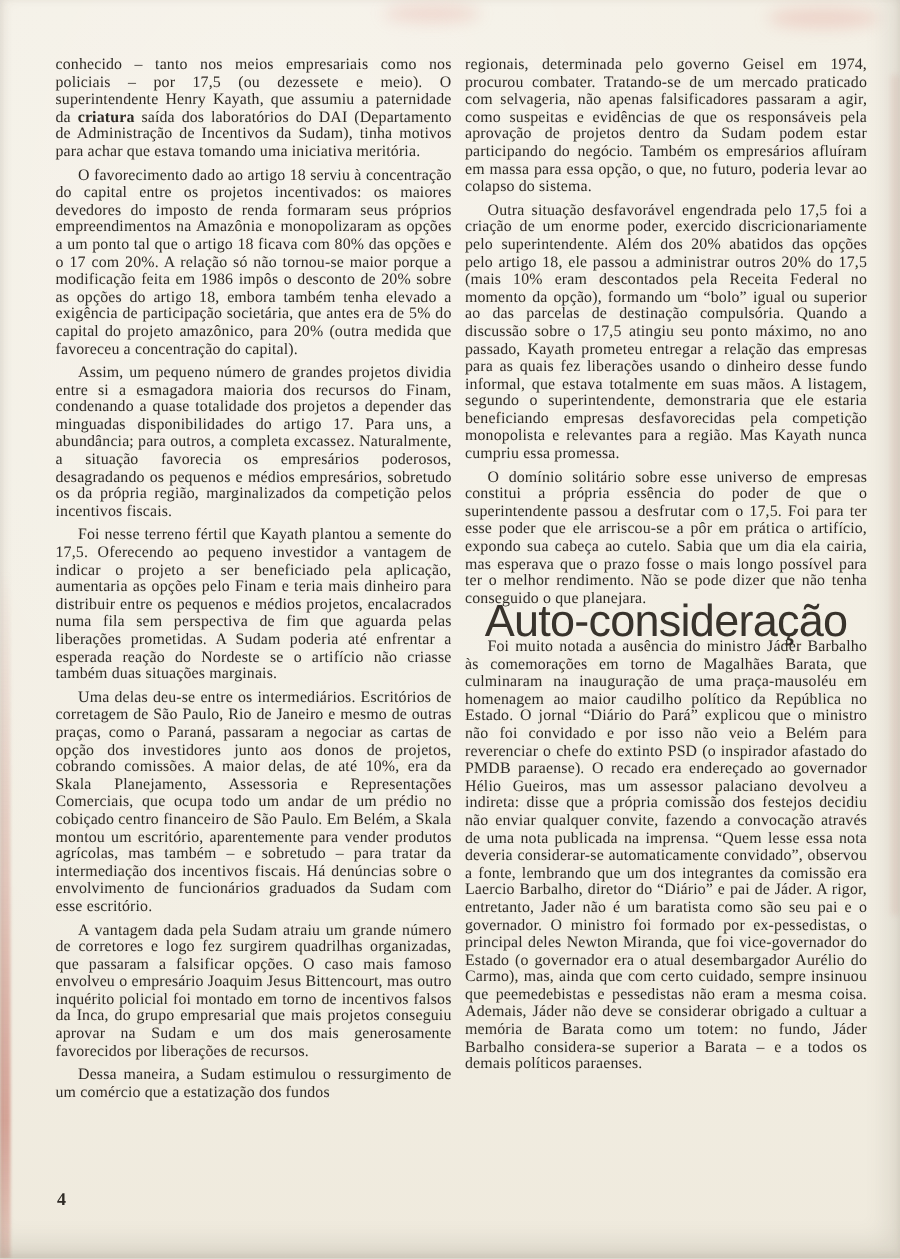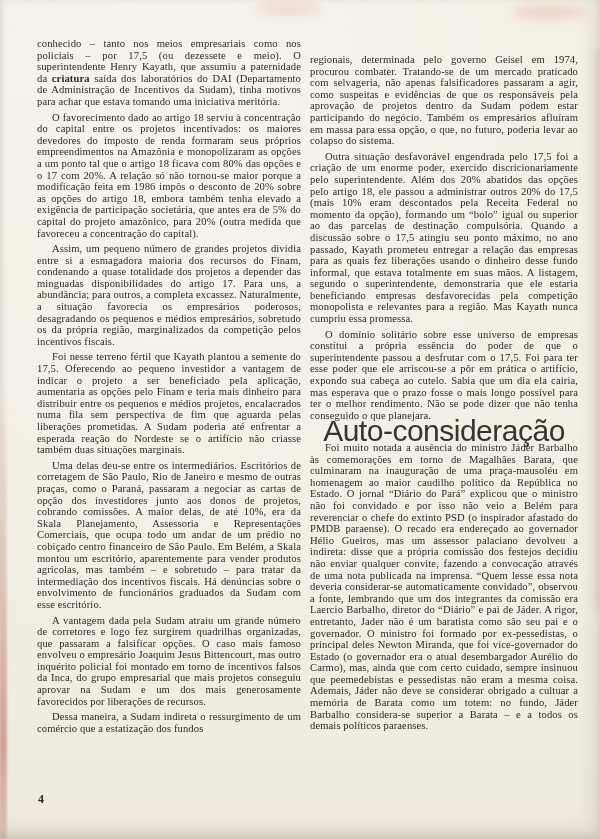--- a/index.html
+++ b/index.html
@@ -44,21 +44,21 @@
     background:rgba(218,155,145,0.18); filter:blur(2px);
   }
   .col {
     position:absolute; top:38px;
     text-align:justify;
     font-size:10.6px;
     line-height:11.6px;
     letter-spacing:0.1px;
   }
   .col-left  { left:37px;  width:264px; }
-  .col-right { left:310px; width:268px;margin-top:16px; }
+  .col-right { left:310px; width:268px; }
   .col p { margin:0 0 4px 0; text-indent:15px; }
   .col p.noindent { text-indent:0; }
   .bold   { font-weight:bold; }
   .italic { }
   .section-heading {
     font-family:"Liberation Sans", sans-serif;
     font-weight:400;
     font-size:30px;
     letter-spacing:-0.5px;
     color:#38332c;
@@ -81,21 +81,21 @@
   <div class="stain-right"></div>
   <div class="stain-left"></div>
 
   <div class="col col-left">
       <p class="noindent"><span>conhecido – tanto nos meios empresariais como nos policiais – por 17,5 (ou dezessete e meio). O superintendente Henry Kayath, que assumiu a paternidade da </span><span class="bold">criatura</span><span> saída dos laboratórios do DAI (Departamento de Administração de Incentivos da Sudam), tinha motivos para achar que estava tomando uma iniciativa meritória.</span></p>
       <p><span>O favorecimento dado ao artigo 18 serviu à concentração do capital entre os projetos incentivados: os maiores devedores do imposto de renda formaram seus próprios empreendimentos na Amazônia e monopolizaram as opções a um ponto tal que o artigo 18 ficava com 80% das opções e o 17 com 20%. A relação só não tornou-se maior porque a modificação feita em 1986 impôs o desconto de 20% sobre as opções do artigo 18, embora também tenha elevado a exigência de participação societária, que antes era de 5% do capital do projeto amazônico, para 20% (outra medida que favoreceu a concentração do capital).</span></p>
       <p><span>Assim, um pequeno número de grandes projetos dividia entre si a esmagadora maioria dos recursos do Finam, condenando a quase totalidade dos projetos a depender das minguadas disponibilidades do artigo 17. Para uns, a abundância; para outros, a completa excassez. Naturalmente, a situação favorecia os empresários poderosos, desagradando os pequenos e médios empresários, sobretudo os da própria região, marginalizados da competição pelos incentivos fiscais.</span></p>
       <p><span>Foi nesse terreno fértil que Kayath plantou a semente do 17,5. Oferecendo ao pequeno investidor a vantagem de indicar o projeto a ser beneficiado pela aplicação, aumentaria as opções pelo Finam e teria mais dinheiro para distribuir entre os pequenos e médios projetos, encalacrados numa fila sem perspectiva de fim que aguarda pelas liberações prometidas. A Sudam poderia até enfrentar a esperada reação do Nordeste se o artifício não criasse também duas situações marginais.</span></p>
       <p><span>Uma delas deu-se entre os intermediários. Escritórios de corretagem de São Paulo, Rio de Janeiro e mesmo de outras praças, como o Paraná, passaram a negociar as cartas de opção dos investidores junto aos donos de projetos, cobrando comissões. A maior delas, de até 10%, era da Skala Planejamento, Assessoria e Representações Comerciais, que ocupa todo um andar de um prédio no cobiçado centro financeiro de São Paulo. Em Belém, a Skala montou um escritório, aparentemente para vender produtos agrícolas, mas também – e sobretudo – para tratar da intermediação dos incentivos fiscais. Há denúncias sobre o envolvimento de funcionários graduados da Sudam com esse escritório.</span></p>
       <p><span>A vantagem dada pela Sudam atraiu um grande número de corretores e logo fez surgirem quadrilhas organizadas, que passaram a falsificar opções. O caso mais famoso envolveu o empresário Joaquim Jesus Bittencourt, mas outro inquérito policial foi montado em torno de incentivos falsos da Inca, do grupo empresarial que mais projetos conseguiu aprovar na Sudam e um dos mais generosamente favorecidos por liberações de recursos.</span></p>
-      <p><span>Dessa maneira, a Sudam indireta o ressurgimento de um comércio que a estatização dos fundos</span></p>
+      <p><span>Dessa maneira, a Sudam estimulou o ressurgimento de um comércio que a estatização dos fundos</span></p>
     </div>
 
   <div class="col col-right">
     <div>
         <p class="noindent"><span>regionais, determinada pelo governo Geisel em 1974, procurou combater. Tratando-se de um mercado praticado com selvageria, não apenas falsificadores passaram a agir, como suspeitas e evidências de que os responsáveis pela aprovação de projetos dentro da Sudam podem estar participando do negócio. Também os empresários afluíram em massa para essa opção, o que, no futuro, poderia levar ao colapso do sistema.</span></p>
         <p><span>Outra situação desfavorável engendrada pelo 17,5 foi a criação de um enorme poder, exercido discricionariamente pelo superintendente. Além dos 20% abatidos das opções pelo artigo 18, ele passou a administrar outros 20% do 17,5 (mais 10% eram descontados pela Receita Federal no momento da opção), formando um “bolo” igual ou superior ao das parcelas de destinação compulsória. Quando a discussão sobre o 17,5 atingiu seu ponto máximo, no ano passado, Kayath prometeu entregar a relação das empresas para as quais fez liberações usando o dinheiro desse fundo informal, que estava totalmente em suas mãos. A listagem, segundo o superintendente, demonstraria que ele estaria beneficiando empresas desfavorecidas pela competição monopolista e relevantes para a região. Mas Kayath nunca cumpriu essa promessa.</span></p>
         <p><span>O domínio solitário sobre esse universo de empresas constitui a própria essência do poder de que o superintendente passou a desfrutar com o 17,5. Foi para ter esse poder que ele arriscou-se a pôr em prática o artifício, expondo sua cabeça ao cutelo. Sabia que um dia ela cairia, mas esperava que o prazo fosse o mais longo possível para ter o melhor rendimento. Não se pode dizer que não tenha conseguido o que planejara.</span></p>
       </div>
 
     <h2 class="section-heading">Auto-consideração</h2>

